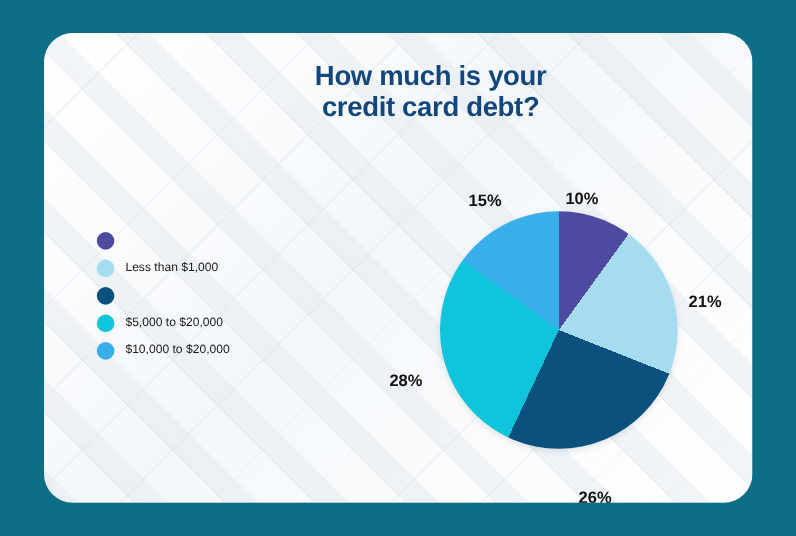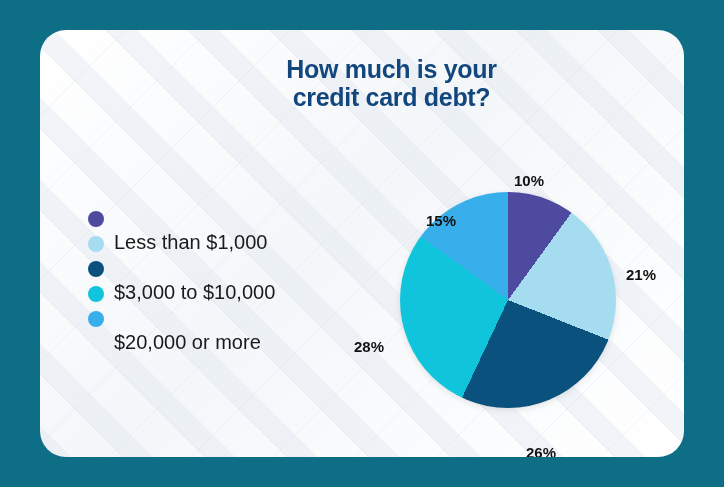--- a/index.html
+++ b/index.html
@@ -62,21 +62,21 @@
     margin-bottom: 0px;
   }
   .legend-swatch {
     width: 16px;
     height: 16px;
     border-radius: 50%;
     flex: 0 0 auto;
     margin-right: 10px;
   }
   .legend-label {
-    font-size: 20px;
+    font-size: 11px;
     color: #1a1a1a;
     white-space: nowrap;
     font-weight: 400;
     margin-top: 48px;
   }
   #pie-wrap {
     position: absolute;
     left: 322px;
     top: 130px;
     width: 290px;
@@ -95,21 +95,21 @@
     position: absolute;
     font-size: 15px;
     font-weight: bold;
     color: #111111;
     white-space: nowrap;
   }
   #label-0 { left: 152px; top: 12px; }
   #label-1 { left: 264px; top: 106px; }
   #label-2 { left: 164px; top: 268px; margin-top: 16px; }
   #label-3 { left: -8px; top: 178px; }
-  #label-4 { left: 64px; top: 14px; margin-top: 38px; }
+  #label-4 { left: 64px; top: 14px; }
 </style>
 </head>
 <body>
 
 <div id="page" style="background: rgb(13, 110, 134);">
   <div id="card">
 
     <div id="chart-title">
       <span class="line">How much is your</span>
       <span class="line">credit card debt?</span>
@@ -118,28 +118,28 @@
     <div id="legend">
       <div class="legend-item">
         <span class="legend-swatch" style="background:#4d4aa0"></span>
         <span class="legend-label">Less than $1,000</span>
       </div>
       <div class="legend-item">
         <span class="legend-swatch" style="background:#a5dcf0"></span>
       </div>
       <div class="legend-item">
         <span class="legend-swatch" style="background:#0b517e"></span>
-        <span class="legend-label">$3,000 to $10,000</span>
+        <span class="legend-label">$5,000 to $20,000</span>
       </div>
       <div class="legend-item">
         <span class="legend-swatch" style="background:#10c4dc"></span>
+        <span class="legend-label">$10,000 to $20,000</span>
       </div>
       <div class="legend-item">
         <span class="legend-swatch" style="background:#38aeea"></span>
-        <span class="legend-label">$20,000 or more</span>
       </div>
     </div>
 
     <div id="pie-wrap">
       <div id="pie" style="background: conic-gradient(rgb(77, 74, 160) 0deg, rgb(77, 74, 160) 36deg, rgb(165, 220, 240) 36deg, rgb(165, 220, 240) 111.6deg, rgb(11, 81, 126) 111.6deg, rgb(11, 81, 126) 205.2deg, rgb(16, 196, 220) 205.2deg, rgb(16, 196, 220) 306deg, rgb(56, 174, 234) 306deg, rgb(56, 174, 234) 360deg);"></div>
       <span class="pie-label" id="label-0">10%</span>
       <span class="pie-label" id="label-1">21%</span>
       <span class="pie-label" id="label-2">26%</span>
       <span class="pie-label" id="label-3">28%</span>
       <span class="pie-label" id="label-4">15%</span>

